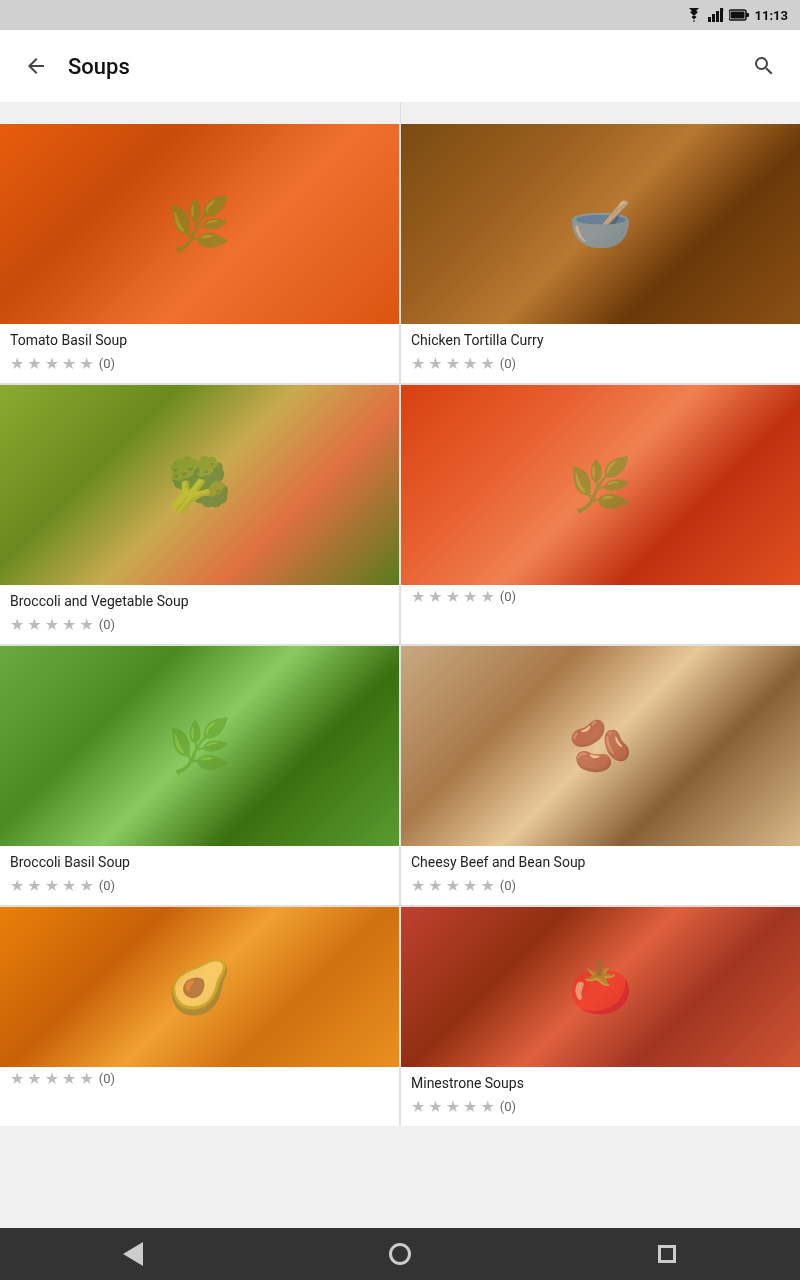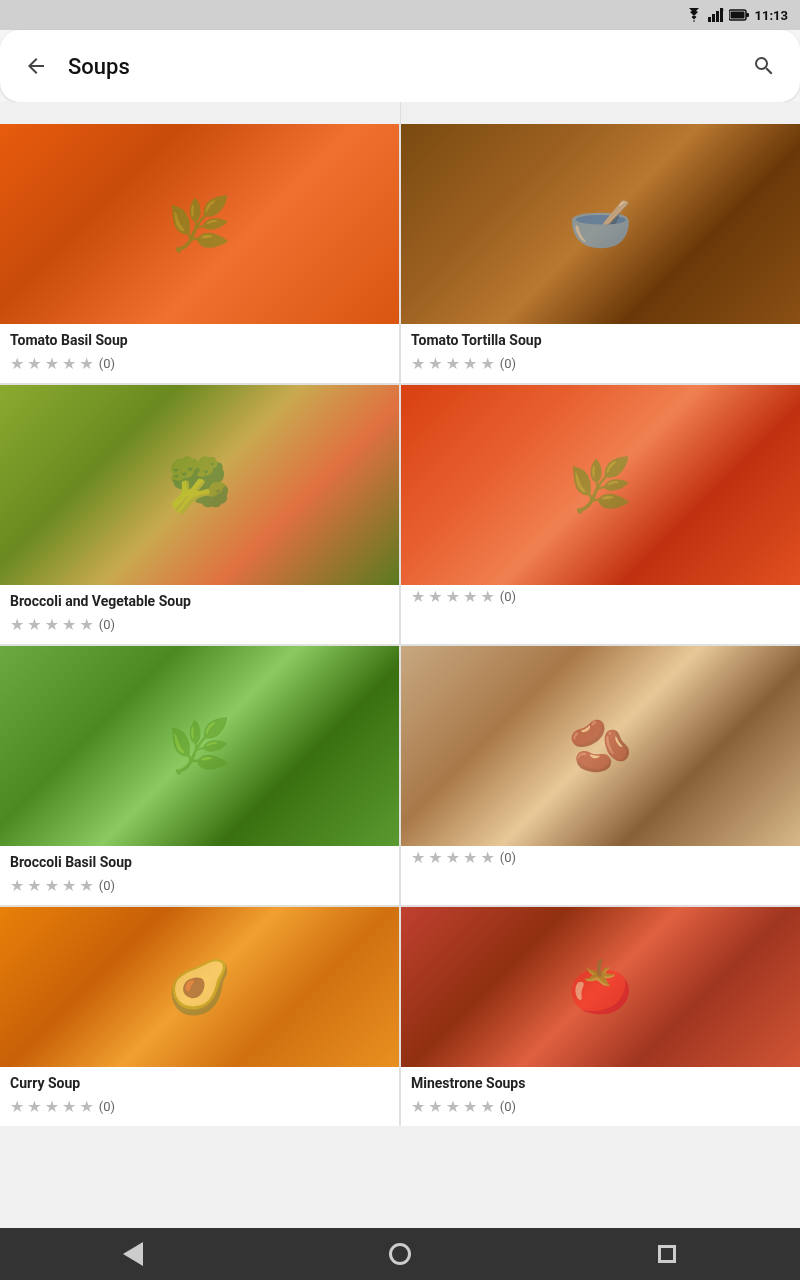--- a/index.html
+++ b/index.html
@@ -33,21 +33,20 @@
     }
 
     
     .app-bar {
       background: #ffffff;
       height: 72px;
       display: flex;
       align-items: center;
       padding: 0 16px;
       box-shadow: 0 1px 3px rgba(0,0,0,0.15);
-      border-radius: 20px;
     }
     .app-bar-back {
       width: 40px;
       height: 40px;
       display: flex;
       align-items: center;
       justify-content: center;
       cursor: pointer;
       margin-right: 12px;
     }
@@ -148,21 +147,21 @@
     .img-curry {
       background: linear-gradient(135deg, #e8800a 0%, #c86008 30%, #f0a030 50%, #d07010 70%, #e89020 100%);
     }
     .img-minestrone {
       background: linear-gradient(135deg, #c04030 0%, #903010 30%, #e06040 50%, #a03520 70%, #d05535 100%);
     }
 
     .soup-name {
       padding: 8px 10px 4px;
       font-size: 14px;
-      font-weight: 700;
+      font-weight: 400;
       color: #222;
     }
 
     .soup-rating {
       padding: 2px 10px 10px;
       display: flex;
       align-items: center;
       gap: 3px;
     }
 
@@ -280,21 +279,21 @@
       <span class="star">★</span>
       <span class="star-count">(0)</span>
     </div>
   </div>
       <div class="soup-card">
     <div class="soup-image-wrapper" style="height:200px">
       <div class="soup-image-bg img-chicken-tortilla" style="height:100%;width:100%;position:relative;">
         <span style="position:absolute;top:50%;left:50%;transform:translate(-50%,-50%);font-size:52px;opacity:0.5;">🥣</span>
       </div>
     </div>
-    <div class="soup-name">Tomato Tortilla Soup</div>
+    <div class="soup-name">Chicken Tortilla Curry</div>
     <div class="soup-rating">
       <span class="star">★</span>
       <span class="star">★</span>
       <span class="star">★</span>
       <span class="star">★</span>
       <span class="star">★</span>
       <span class="star-count">(0)</span>
     </div>
   </div>
       <div class="soup-card">
@@ -343,36 +342,36 @@
       <span class="star">★</span>
       <span class="star-count">(0)</span>
     </div>
   </div>
       <div class="soup-card">
     <div class="soup-image-wrapper" style="height:200px">
       <div class="soup-image-bg img-cheesy-beef" style="height:100%;width:100%;position:relative;">
         <span style="position:absolute;top:50%;left:50%;transform:translate(-50%,-50%);font-size:52px;opacity:0.5;">🫘</span>
       </div>
     </div>
+    <div class="soup-name">Cheesy Beef and Bean Soup</div>
     <div class="soup-rating">
       <span class="star">★</span>
       <span class="star">★</span>
       <span class="star">★</span>
       <span class="star">★</span>
       <span class="star">★</span>
       <span class="star-count">(0)</span>
     </div>
   </div>
       <div class="soup-card">
     <div class="soup-image-wrapper" style="height:160px">
       <div class="soup-image-bg img-curry" style="height:100%;width:100%;position:relative;">
         <span style="position:absolute;top:50%;left:50%;transform:translate(-50%,-50%);font-size:52px;opacity:0.5;">🥑</span>
       </div>
     </div>
-    <div class="soup-name">Curry Soup</div>
     <div class="soup-rating">
       <span class="star">★</span>
       <span class="star">★</span>
       <span class="star">★</span>
       <span class="star">★</span>
       <span class="star">★</span>
       <span class="star-count">(0)</span>
     </div>
   </div>
       <div class="soup-card">

